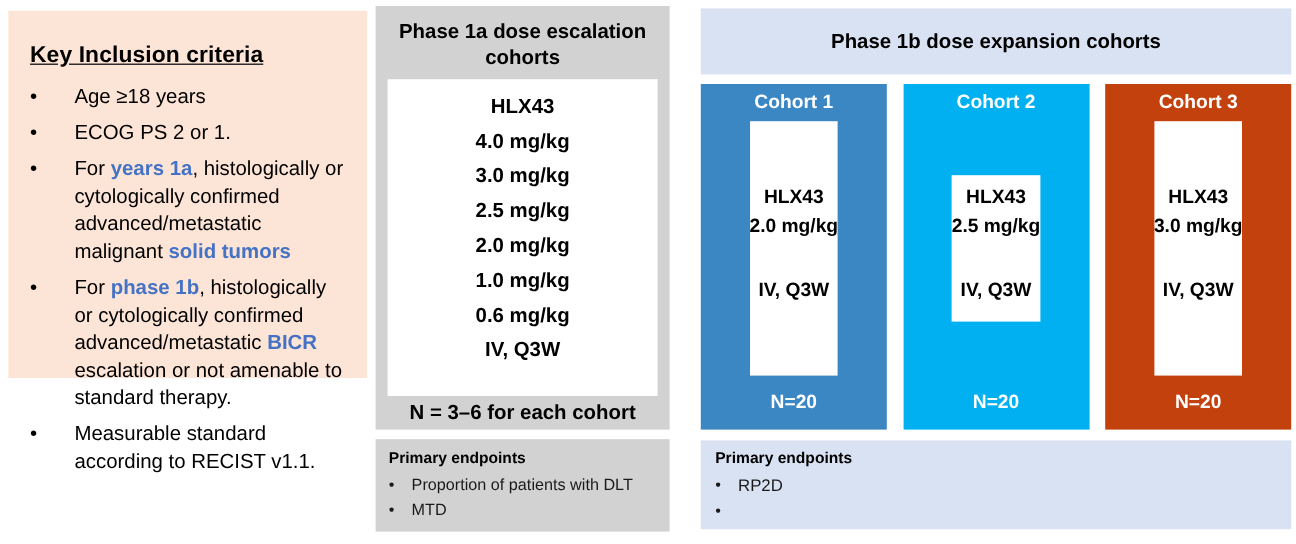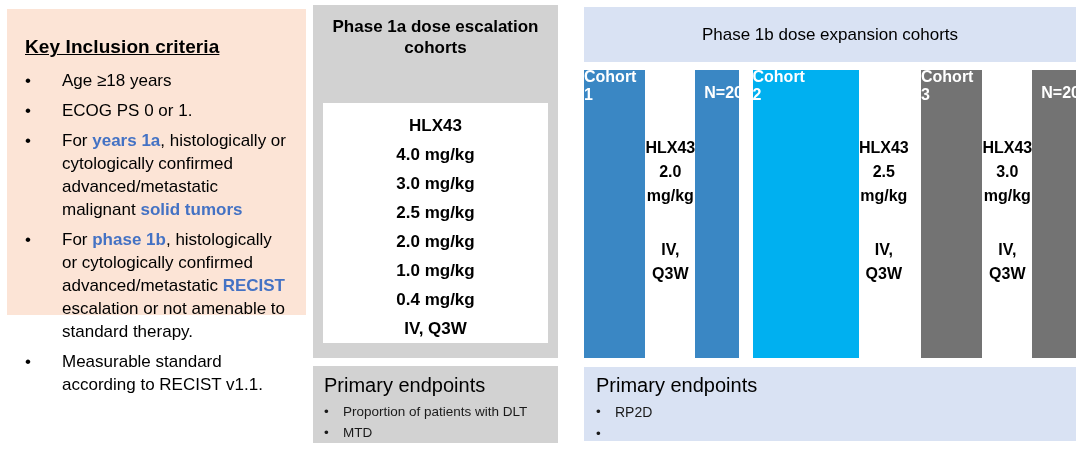--- a/index.html
+++ b/index.html
@@ -22,21 +22,21 @@
   .inclusion-list { list-style:none; }
   .inclusion-list li { display:flex; margin-bottom:7px; }
   .bullet-marker { flex:none; width:21px; font-size:17px; line-height:23px; }
   .bullet-text { width:224px; font-size:17px; line-height:23px;margin-left:16px; }
   .hl { color:var(--accent-text,#4472C4); font-weight:bold; }
 
   
   .phase1a-panel {
     position:absolute; left:313px; top:5px; width:245px; height:353px;
     background:var(--gray-bg,#D2D2D2);
-    display:flex; flex-direction:column;gap:37px;
+    display:flex; flex-direction:column;
   }
   .phase1a-header {
     min-height:61px; display:flex; align-items:center; justify-content:center;
     text-align:center; font-weight:bold; font-size:17px; line-height:21px;
     padding:4px 15px 2px;
   }
   .dose-box {
     flex:1; margin:0 10px; background:#ffffff;
     text-align:center; padding-top:8px;
   }
@@ -48,40 +48,40 @@
 
   
   .endpoints-box-1a {
     position:absolute; left:313px; top:366px; width:245px; height:77px;
     background:var(--gray-bg,#D2D2D2); padding:8px 8px 0 11px;
   }
   .endpoints-box-1b {
     position:absolute; left:584px; top:367px; width:492px; height:74px;
     background:var(--blue-bg,#D9E2F3); padding:7px 12px 0 12px;
   }
-  .endpoints-title { font-size:20px; font-weight:normal; margin-bottom:4px; }
+  .endpoints-title { font-size:13px; font-weight:bold; margin-bottom:4px; }
   .endpoints-list { list-style:none; }
   .endpoints-list li { display:flex; color:#1a1a1a; }
   .endpoints-box-1a .ep-marker, .endpoints-box-1b .ep-marker { flex:none; width:19px; font-size:13.5px; line-height:21px; }
   .endpoints-box-1a .ep-text { font-size:13.5px; line-height:21px; }
   .endpoints-box-1b .ep-text { font-size:14px; line-height:22px; }
   .endpoints-box-1b .ep-marker { line-height:22px; }
 
   
   .phase1b-header {
     position:absolute; left:584px; top:7px; width:492px; height:55px;
     background:var(--blue-bg,#D9E2F3);
     display:flex; align-items:center; justify-content:center;
-    font-weight:normal; font-size:17px;
+    font-weight:bold; font-size:17px;
   }
   .cohort-row {
     position:absolute; left:584px; top:70px; width:492px; height:288px;
     display:flex; justify-content:space-between;
   }
-  .cohort-box { width:155px; display:flex; flex-direction:row; }
+  .cohort-box { width:155px; display:flex; flex-direction:column;align-items:center; }
   .cohort-label {
     height:31px; display:flex; align-items:center; justify-content:center;
     color:#fff; font-weight:bold; font-size:16px;
   }
   .cohort-inner {
     flex:1; margin:0 9px; background:#ffffff;
     display:flex; flex-direction:column; align-items:center; justify-content:center;
     text-align:center; padding-bottom:6px;
   }
   .cohort-line { font-size:16px; font-weight:bold; line-height:24px; }
@@ -96,47 +96,47 @@
 
 <div class="inclusion-panel">
   <div class="inclusion-title">Key Inclusion criteria</div>
   <ul class="inclusion-list">
       <li>
         <span class="bullet-marker">•</span>
         <span class="bullet-text"><span>Age ≥18 years</span></span>
       </li>
       <li>
         <span class="bullet-marker">•</span>
-        <span class="bullet-text"><span>ECOG PS 0 or 1.</span></span>
+        <span class="bullet-text"><span>ECOG PS 2 or 1.</span></span>
       </li>
       <li>
         <span class="bullet-marker">•</span>
         <span class="bullet-text"><span>For </span><span class="hl">years 1a</span><span>, histologically or cytologically confirmed advanced/metastatic malignant </span><span class="hl">solid tumors</span></span>
       </li>
       <li>
         <span class="bullet-marker">•</span>
-        <span class="bullet-text"><span>For </span><span class="hl">phase 1b</span><span>, histologically or cytologically confirmed advanced/metastatic </span><span class="hl">RECIST</span><span> escalation or not amenable to standard therapy.</span></span>
+        <span class="bullet-text"><span>For </span><span class="hl">phase 1b</span><span>, histologically or cytologically confirmed advanced/metastatic </span><span class="hl">BICR</span><span> escalation or not amenable to standard therapy.</span></span>
       </li>
       <li>
         <span class="bullet-marker">•</span>
         <span class="bullet-text"><span>Measurable standard according to RECIST v1.1.</span></span>
       </li>
     </ul>
 </div>
 
 <div class="phase1a-panel">
   <div class="phase1a-header">Phase 1a dose escalation cohorts</div>
   <div class="dose-box">
       <div class="dose-line">HLX43</div>
       <div class="dose-line">4.0 mg/kg</div>
       <div class="dose-line">3.0 mg/kg</div>
       <div class="dose-line">2.5 mg/kg</div>
       <div class="dose-line">2.0 mg/kg</div>
       <div class="dose-line">1.0 mg/kg</div>
-      <div class="dose-line">0.4 mg/kg</div>
+      <div class="dose-line">0.6 mg/kg</div>
       <div class="dose-line">IV, Q3W</div>
     </div>
   <div class="n-label">N = 3–6 for each cohort</div>
 </div>
 
 <div class="endpoints-box-1a">
   <div class="endpoints-title">Primary endpoints</div>
   <ul class="endpoints-list">
       <li>
         <span class="ep-marker">•</span>
@@ -165,21 +165,21 @@
     <div class="cohort-box" style="background: rgb(0, 176, 240); gap: 45px;">
       <div class="cohort-label">Cohort 2</div>
       <div class="cohort-inner">
         <div class="cohort-line">HLX43</div>
         <div class="cohort-line">2.5 mg/kg</div>
         <div class="cohort-gap"></div>
         <div class="cohort-line">IV, Q3W</div>
       </div>
       <div class="cohort-n">N=20</div>
     </div>
-    <div class="cohort-box" style="background: #737373;">
+    <div class="cohort-box" style="background: #c2410c;">
       <div class="cohort-label">Cohort 3</div>
       <div class="cohort-inner">
         <div class="cohort-line">HLX43</div>
         <div class="cohort-line">3.0 mg/kg</div>
         <div class="cohort-gap"></div>
         <div class="cohort-line">IV, Q3W</div>
       </div>
       <div class="cohort-n">N=20</div>
     </div>
   </div>

